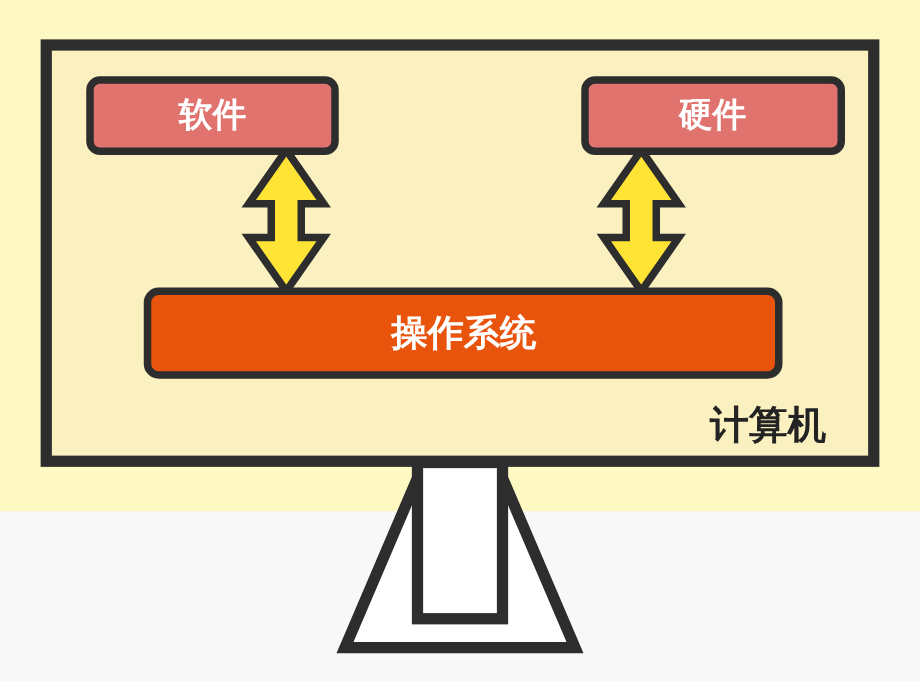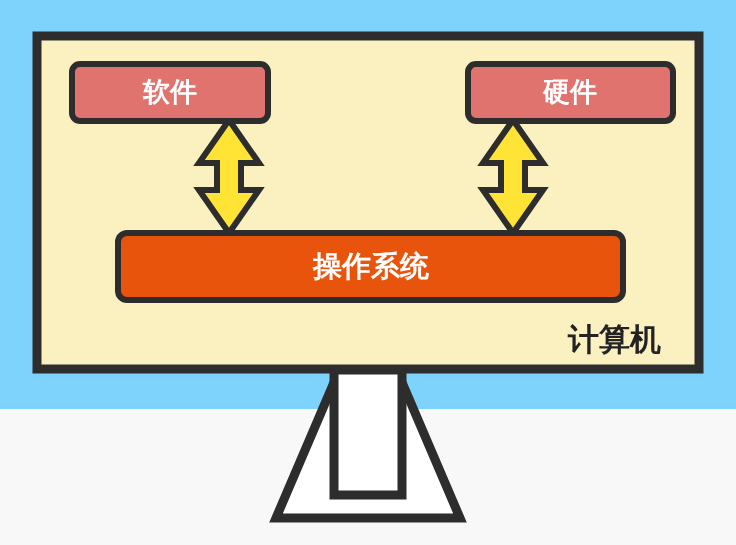--- a/index.html
+++ b/index.html
@@ -11,21 +11,21 @@
     width: 736px;
     height: 545px;
     background: #f8f8f8;
     font-family: "Liberation Sans", "DejaVu Sans", sans-serif;
     overflow: hidden;
   }
   #stage {
     position: relative;
     width: 736px;
     height: 409px;
-    background: #7dd3fc;
+    background: #fef9c3;
   }
   #diagram-svg {
     position: absolute;
     left: 0;
     top: 0;
     width: 736px;
     height: 545px;
     display: block;
   }
   .box-label {

